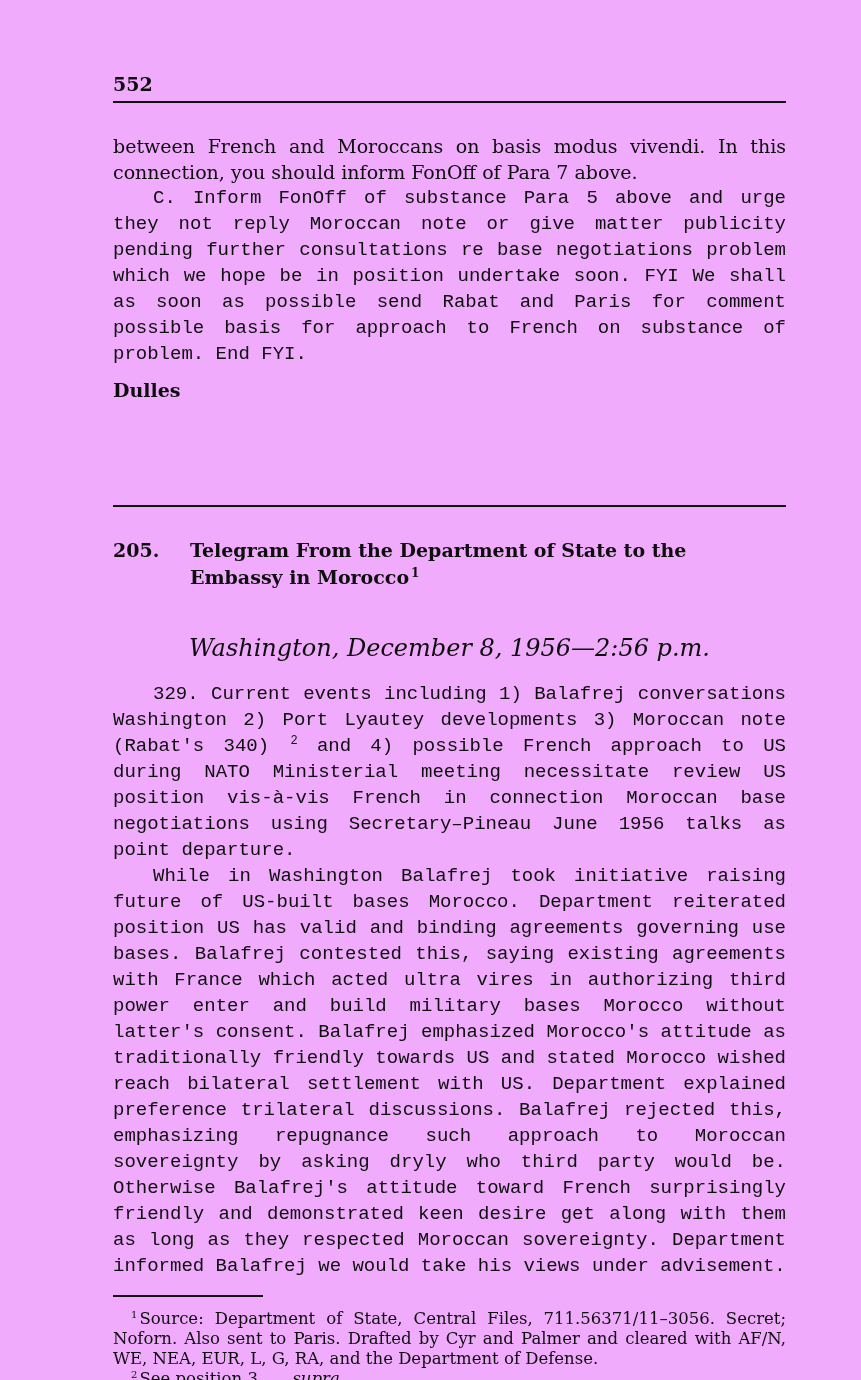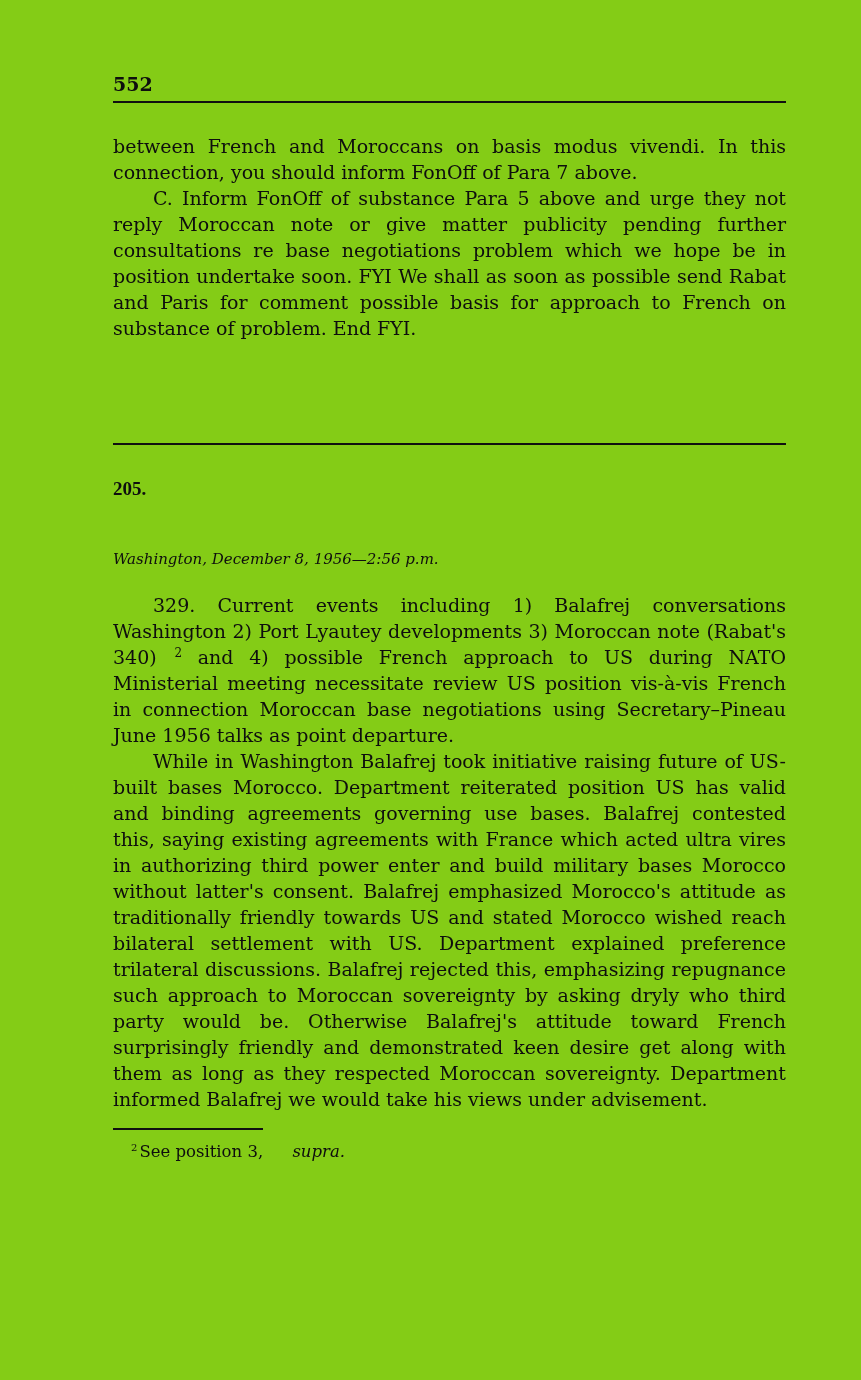--- a/index.html
+++ b/index.html
@@ -7,42 +7,42 @@
   body {
     width: 861px;
     height: 1380px;
     font-family: "DejaVu Serif", "Liberation Serif", serif;
     color: #0e0e0e;
     overflow: hidden;
   }
   .page {
     width: 861px;
     height: 1380px;
-    background: #84cc16;
+    background: #f0abfc;
     padding: 72px 75px 0 113px;
   }
   
   .running-header {
     display: flex;
     align-items: baseline;
     gap: 34px;
     font-weight: bold;
     font-size: 19px;
     line-height: 24px;
     border-bottom: 2px solid #101010;
     padding-bottom: 5px;
     margin-bottom: 30px;
   }
   
   .body-text p {
     font-size: 19px;
     line-height: 26px;
     text-align: justify;
   }
-  .indent { text-indent: 40px; }
+  .indent { text-indent: 40px; font-family: Liberation Mono, monospace; }
   .signature {
     font-size: 19px;
     line-height: 26px;
     font-weight: bold;
     text-align: right;
     margin-top: 10px;
   }
   .doc-divider {
     border: none;
     border-top: 2px solid #101010;
@@ -50,36 +50,35 @@
     margin-bottom: 0;
     width: 100%;
   }
   
   .doc-heading {
     display: flex;
     margin-top: 30px;
     font-weight: bold;
     font-size: 19px;
     line-height: 27px;
-    font-family: Liberation Serif, serif;
   }
   .doc-number { flex: 0 0 77px; }
   .doc-title { font-size: 19px; line-height: 27px; font-weight: bold; max-width: 580px; }
   sup.fn-ref {
     font-size: 12px;
     line-height: 0;
     vertical-align: super;
     padding-left: 2px;
   }
   .dateline {
     margin-top: 44px;
     font-style: italic;
-    font-size: 15px;
+    font-size: 24px;
     line-height: 26px;
-    text-align: left;
+    text-align: center;
   }
   .doc-body { margin-top: 20px; }
   
   .footnotes { margin-top: 16px; }
   .fn-separator {
     border: none;
     border-top: 2px solid #101010;
     width: 150px;
     margin: 0 0 12px 0;
   }
@@ -97,33 +96,36 @@
 
 <div class="page">
 
   <div class="running-header">
     <span>552</span>
   </div>
 
   <div class="body-text">
     <p>between French and Moroccans on basis modus vivendi. In this connection, you should inform FonOff of Para 7 above.</p>
     <p class="indent">C. Inform FonOff of substance Para 5 above and urge they not reply Moroccan note or give matter publicity pending further consultations re base negotiations problem which we hope be in position undertake soon. FYI We shall as soon as possible send Rabat and Paris for comment possible basis for approach to French on substance of problem. End FYI.</p>
+    <p class="signature">Dulles</p>
   </div>
 
   <hr class="doc-divider">
 
   <div class="doc-heading">
     <span class="doc-number">205.</span>
+    <h2 class="doc-title"><span>Telegram From the Department of State to the Embassy in Morocco</span><sup class="fn-ref">1</sup></h2>
   </div>
 
   <p class="dateline">Washington, December 8, 1956—2:56 p.m.</p>
 
   <div class="body-text doc-body">
     <p class="indent"><span>329. Current events including 1) Balafrej conversations Washington 2) Port Lyautey developments 3) Moroccan note (Rabat's 340)</span> <sup class="fn-ref">2</sup> <span>and 4) possible French approach to US during NATO Ministerial meeting necessitate review US position vis-à-vis French in connection Moroccan base negotiations using Secretary–Pineau June 1956 talks as point departure.</span></p>
     <p class="indent">While in Washington Balafrej took initiative raising future of US-built bases Morocco. Department reiterated position US has valid and binding agreements governing use bases. Balafrej contested this, saying existing agreements with France which acted ultra vires in authorizing third power enter and build military bases Morocco without latter's consent. Balafrej emphasized Morocco's attitude as traditionally friendly towards US and stated Morocco wished reach bilateral settlement with US. Department explained preference trilateral discussions. Balafrej rejected this, emphasizing repugnance such approach to Moroccan sovereignty by asking dryly who third party would be. Otherwise Balafrej's attitude toward French surprisingly friendly and demonstrated keen desire get along with them as long as they respected Moroccan sovereignty. Department informed Balafrej we would take his views under advisement.</p>
   </div>
 
   <div class="footnotes">
     <hr class="fn-separator">
+    <p><sup class="fn-ref">1</sup><span>Source: Department of State, Central Files, 711.56371/11–3056. Secret; Noforn. Also sent to Paris. Drafted by Cyr and Palmer and cleared with AF/N, WE, NEA, EUR, L, G, RA, and the Department of Defense.</span></p>
     <p><sup class="fn-ref">2</sup><span>See position 3,</span> <i>supra.</i></p>
   </div>
 
 </div>
 
 </body></html>

